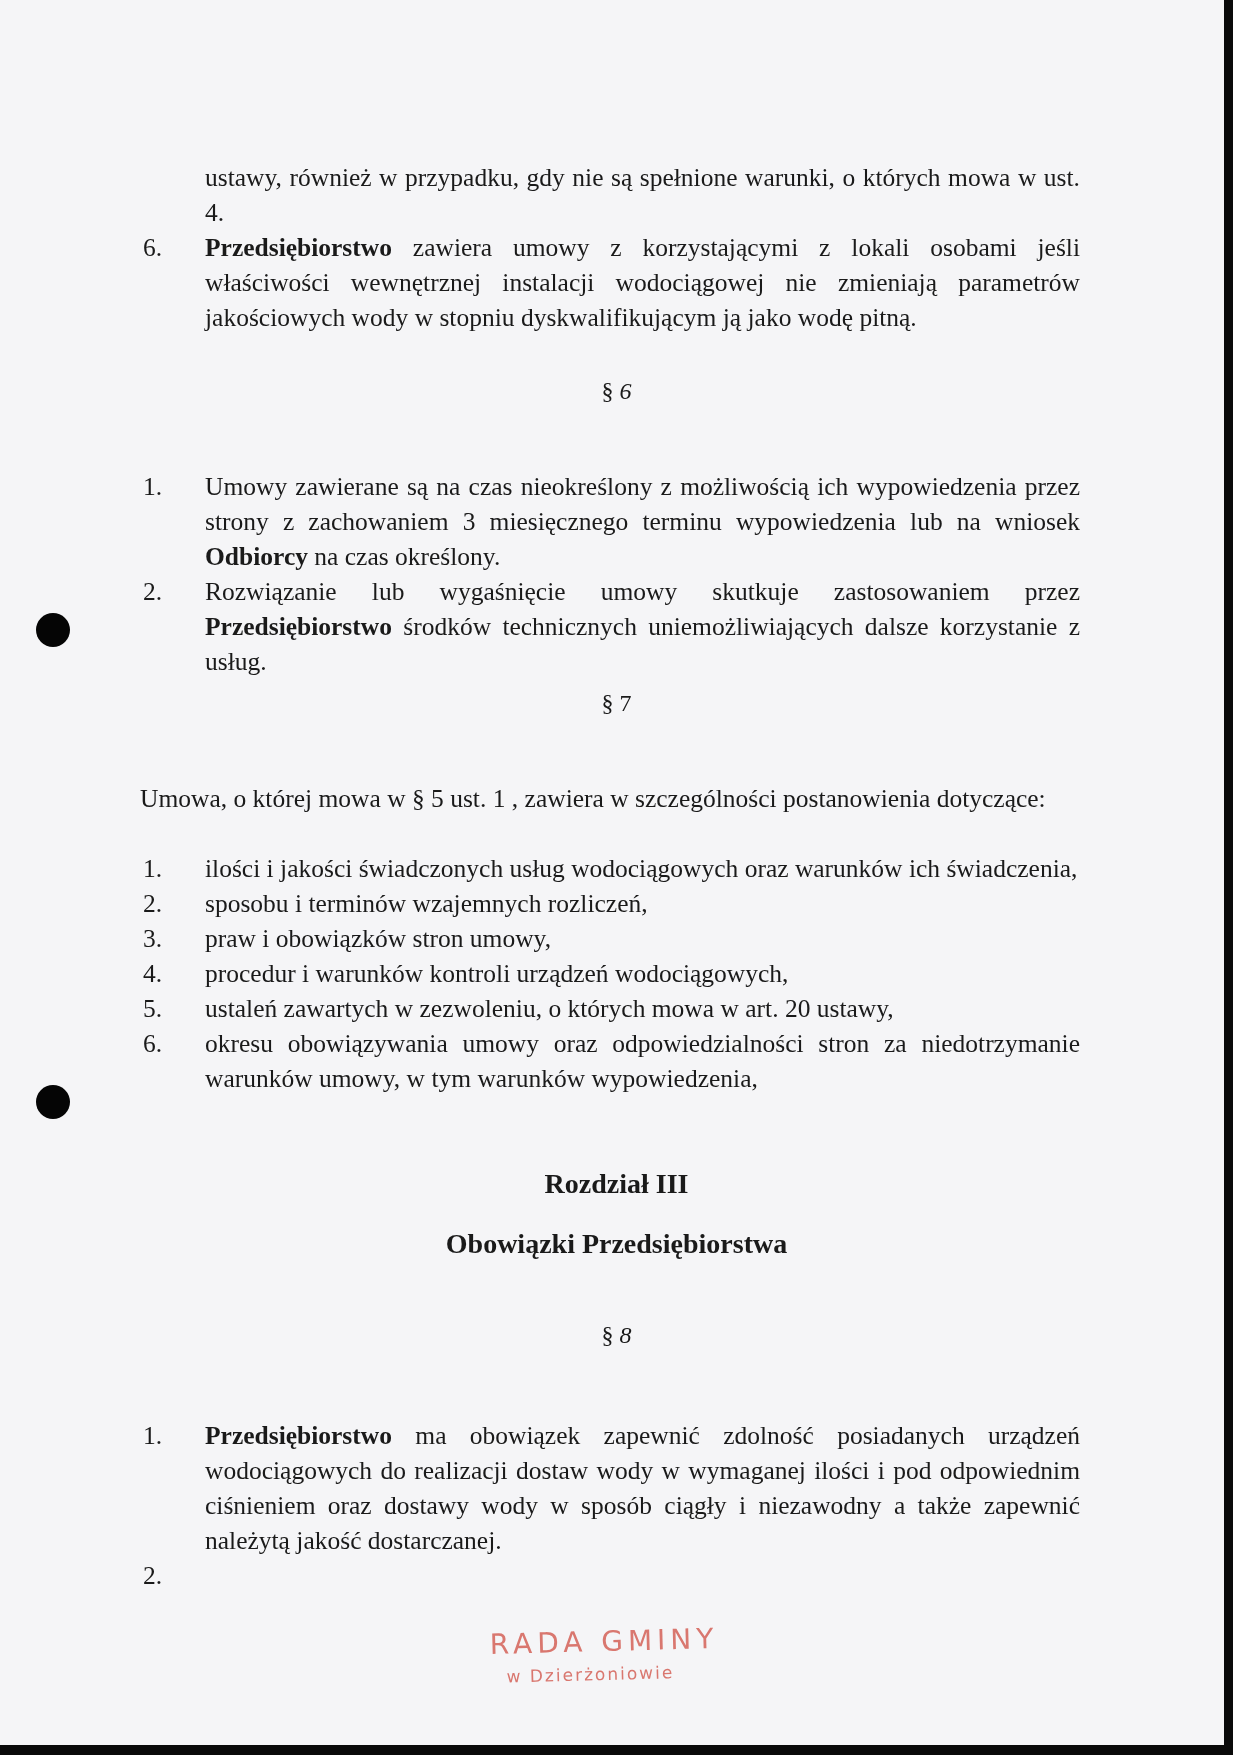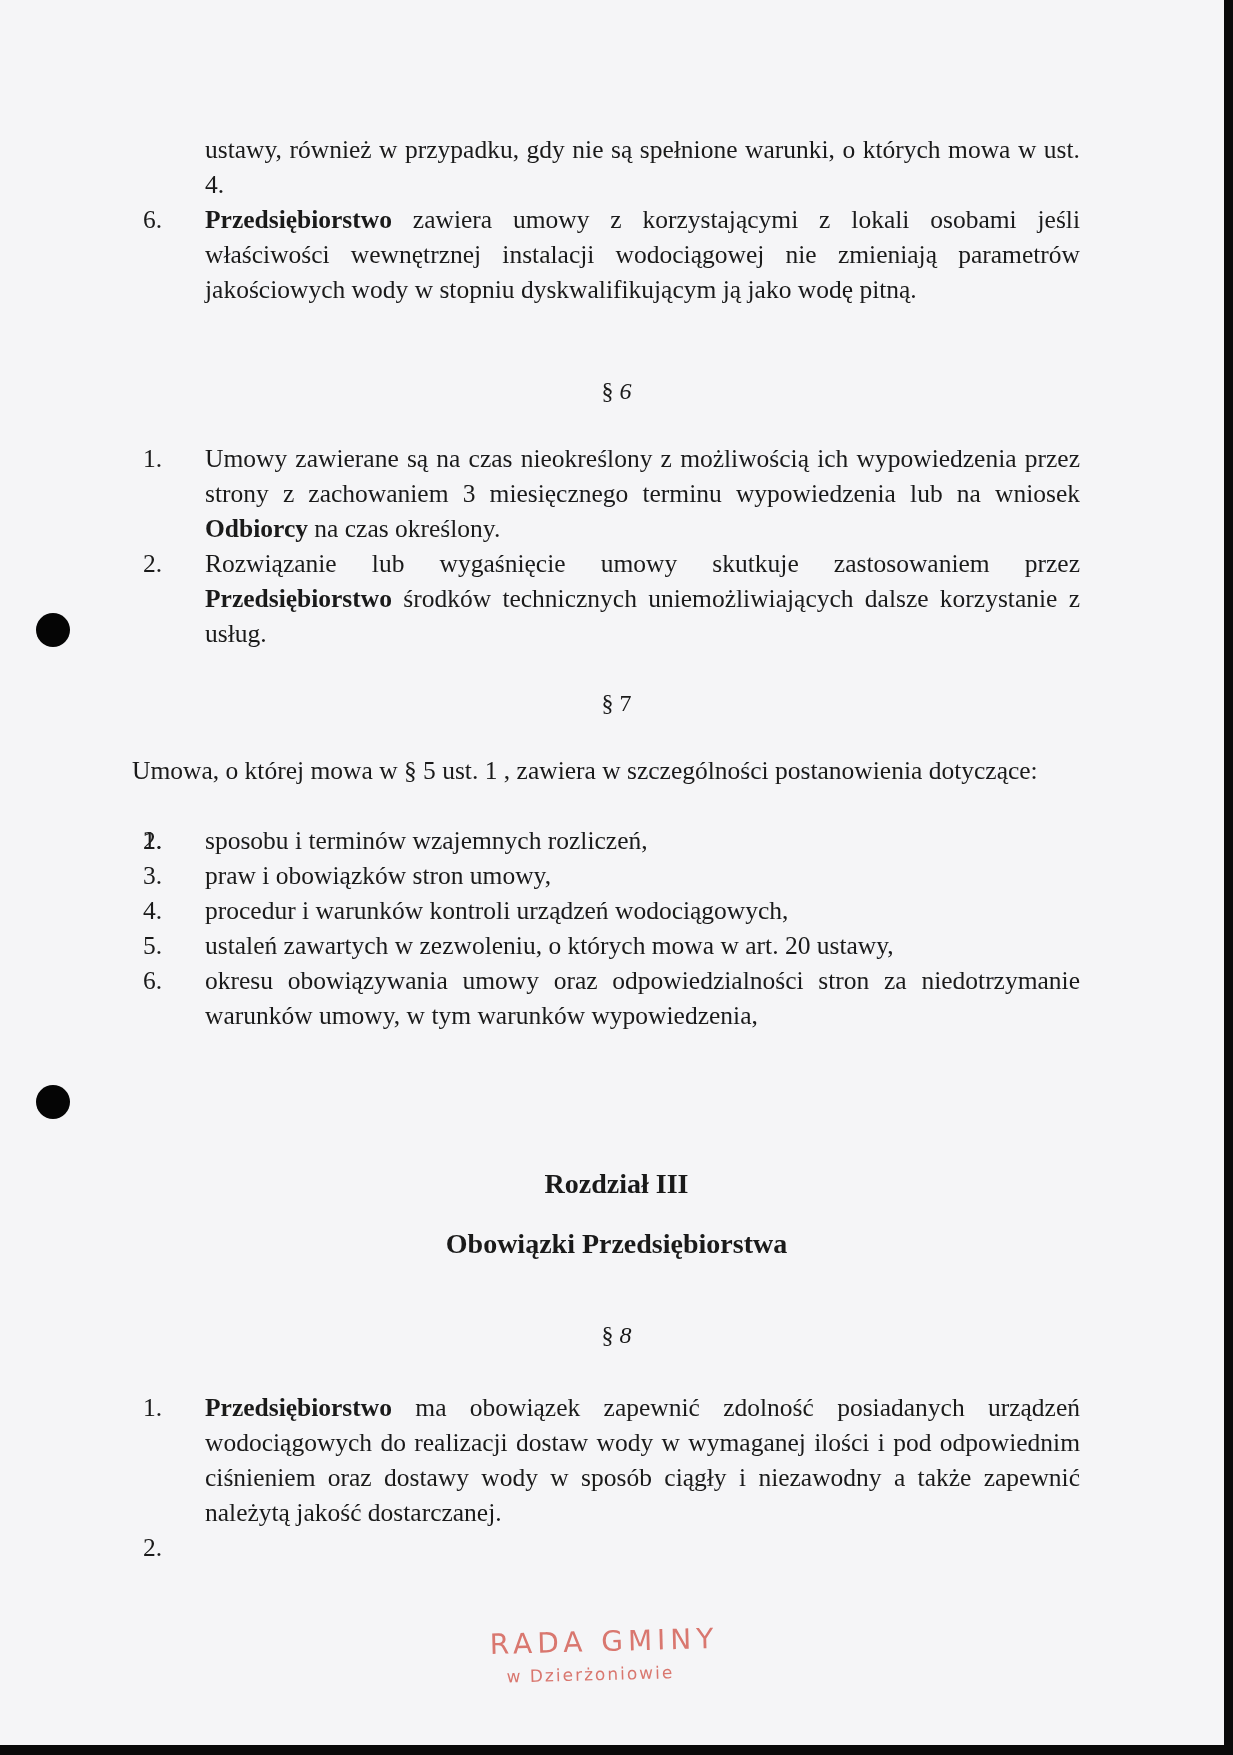--- a/index.html
+++ b/index.html
@@ -15,21 +15,21 @@
   }
   .right-edge {
     position: absolute; right: 0; top: 0; width: 9px; height: 1755px; background: #0a0a0a;
   }
   .bottom-edge {
     position: absolute; left: 0; bottom: 0; width: 1233px; height: 10px; background: #0a0a0a;
   }
   .punch {
     position: absolute; width: 34px; height: 34px; border-radius: 50%; background: #050505;
   }
-  .block { position: absolute; font-size: 25.5px; line-height: 35px; }
+  .block { position: absolute; font-size: 25.5px; line-height: 35px; margin-top: 28px; }
   .just { text-align: justify; text-align-last: left; }
   .item { position: relative; padding-left: 62px; }
   .num { position: absolute; left: 0; top: 0; width: 40px; text-align: right; }
   .para { position: absolute; left: 0; width: 1233px; text-align: center; font-size: 24px; }
   .para .n { font-style: italic; }
   b { font-weight: bold; font-family: Liberation Serif, serif; }
   .chapter {
     position: absolute; left: 0; width: 1233px; text-align: center; font-weight: bold; font-size: 28px;
   }
   .stamp {
@@ -71,26 +71,27 @@
   <div class="item">
     <span class="num">2.</span>
     <span>Rozwiązanie lub wygaśnięcie umowy skutkuje zastosowaniem przez </span><b>Przedsiębiorstwo</b><span> środków technicznych uniemożliwiających dalsze korzystanie z usług.</span>
   </div>
 </div>
 
 <div class="para" style="top:690px;">
   <span>§</span>
   <span>7</span>
 </div>
-<div class="block just" style="left:132px; top:753px; width:948px;">
+<div class="block just" style="left:140px; top:753px; width:948px;">
   <span>Umowa, o której mowa w § 5 ust. 1 , zawiera w szczególności postanowienia dotyczące:</span>
 </div>
 <div class="block just" style="left:143px; top:823px; width:937px;">
   <div class="item">
     <span class="num">1.</span>
+    <span>ilości i jakości świadczonych usług wodociągowych oraz warunków ich świadczenia,</span>
   </div>
   <div class="item">
     <span class="num">2.</span>
     <span>sposobu i terminów wzajemnych rozliczeń,</span>
   </div>
   <div class="item">
     <span class="num">3.</span>
     <span>praw i obowiązków stron umowy,</span>
   </div>
   <div class="item">

